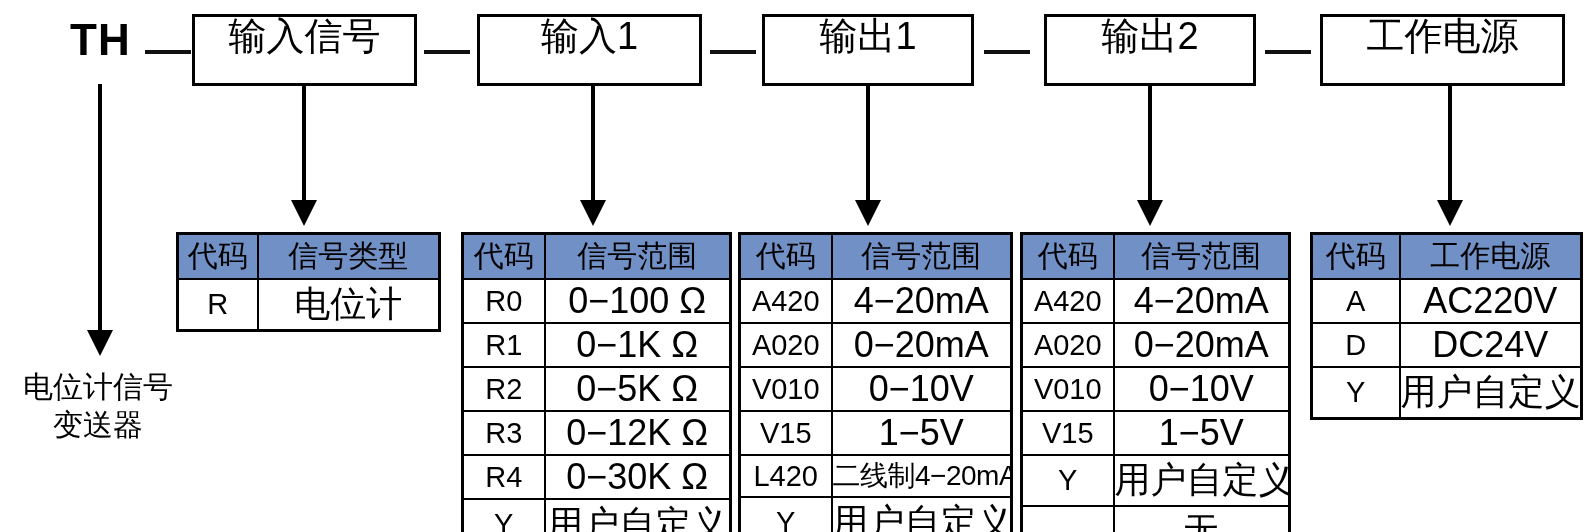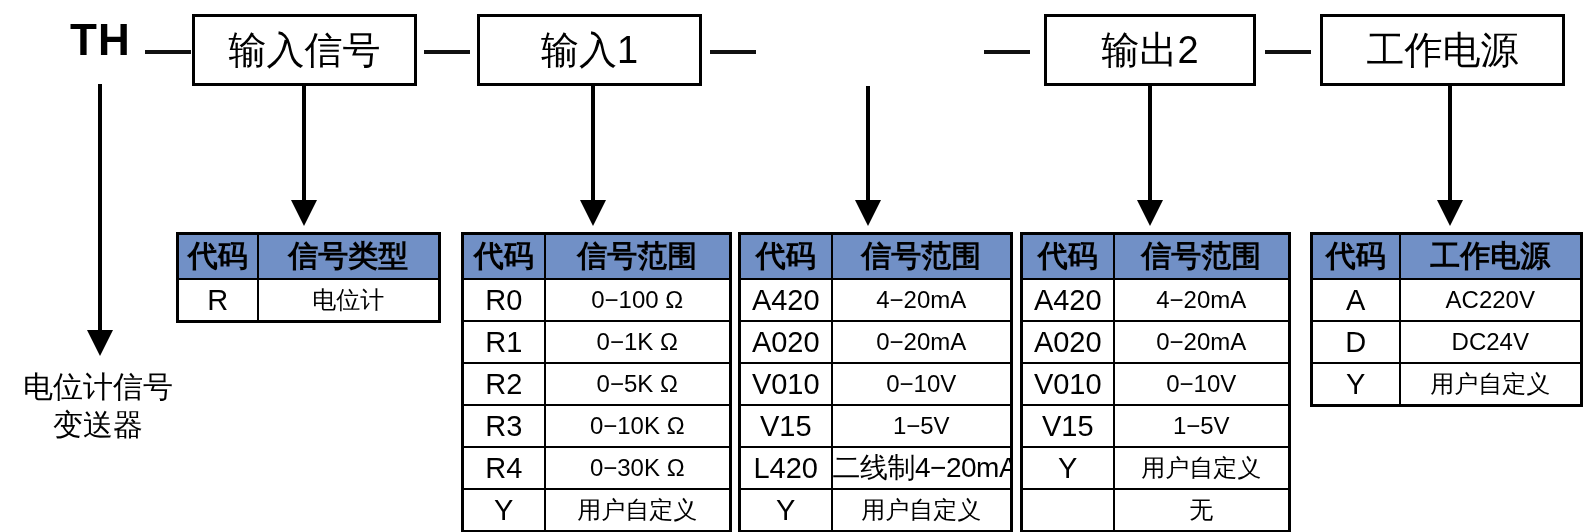--- a/index.html
+++ b/index.html
@@ -31,21 +31,21 @@
     position: absolute;
     height: 4px;
     background: #111111;
   }
   .codebox {
     position: absolute;
     border: 3px solid #000000;
     background: #ffffff;
     box-sizing: border-box;
     display: flex;
-    align-items: center;
+    align-items: flex-start;
     justify-content: center;
     font-size: 38px;
     line-height: 1;
     white-space: nowrap;
   }
 
   
   .arrow-line {
     position: absolute;
     width: 4px;
@@ -75,28 +75,28 @@
     font-weight: 400;
     padding: 0;
     height: 40px;
     overflow: hidden;
     white-space: nowrap;
   }
   .vtable th {
     background: #7190c6;
     color: #000000;
     font-size: 30px;
-    font-weight: 700;
+    font-weight: 400;
     height: 43px;
   }
   .vtable td.code {
     font-size: 29px;
   }
   .vtable td.val {
-    font-size: 24px;
+    font-size: 36px;
   }
   .vtable td.val.shrink {
     font-size: 28px;
     letter-spacing: -0.5px;
   }
 
   
   .caption {
     position: absolute;
     font-size: 30px;
@@ -116,20 +116,23 @@
   <div class="codebox" style="left:192px; top:14px; width:225px; height:72px;">
     <span>输入信号</span>
   </div>
   <div class="dash" style="left:424px; top:50px; width:46px;"></div>
 
   <div class="codebox" style="left:477px; top:14px; width:225px; height:72px;">
     <span>输入1</span>
   </div>
   <div class="dash" style="left:710px; top:50px; width:46px;"></div>
 
+  <div class="codebox" style="left:762px; top:14px; width:212px; height:72px;">
+    <span>输出1</span>
+  </div>
   <div class="dash" style="left:984px; top:50px; width:46px;"></div>
 
   <div class="codebox" style="left:1044px; top:14px; width:212px; height:72px;">
     <span>输出2</span>
   </div>
   <div class="dash" style="left:1265px; top:50px; width:46px;"></div>
 
   <div class="codebox" style="left:1320px; top:14px; width:245px; height:72px;">
     <span>工作电源</span>
   </div>
@@ -191,21 +194,21 @@
         <tr>
           <td class="code">R1</td>
           <td class="val">0−1K Ω</td>
         </tr>
         <tr>
           <td class="code">R2</td>
           <td class="val">0−5K Ω</td>
         </tr>
         <tr>
           <td class="code">R3</td>
-          <td class="val">0−10K Ω</td>
+          <td class="val">0−12K Ω</td>
         </tr>
         <tr>
           <td class="code">R4</td>
           <td class="val">0−30K Ω</td>
         </tr>
         <tr>
           <td class="code">Y</td>
           <td class="val">用户自定义</td>
         </tr>
       </tbody>

